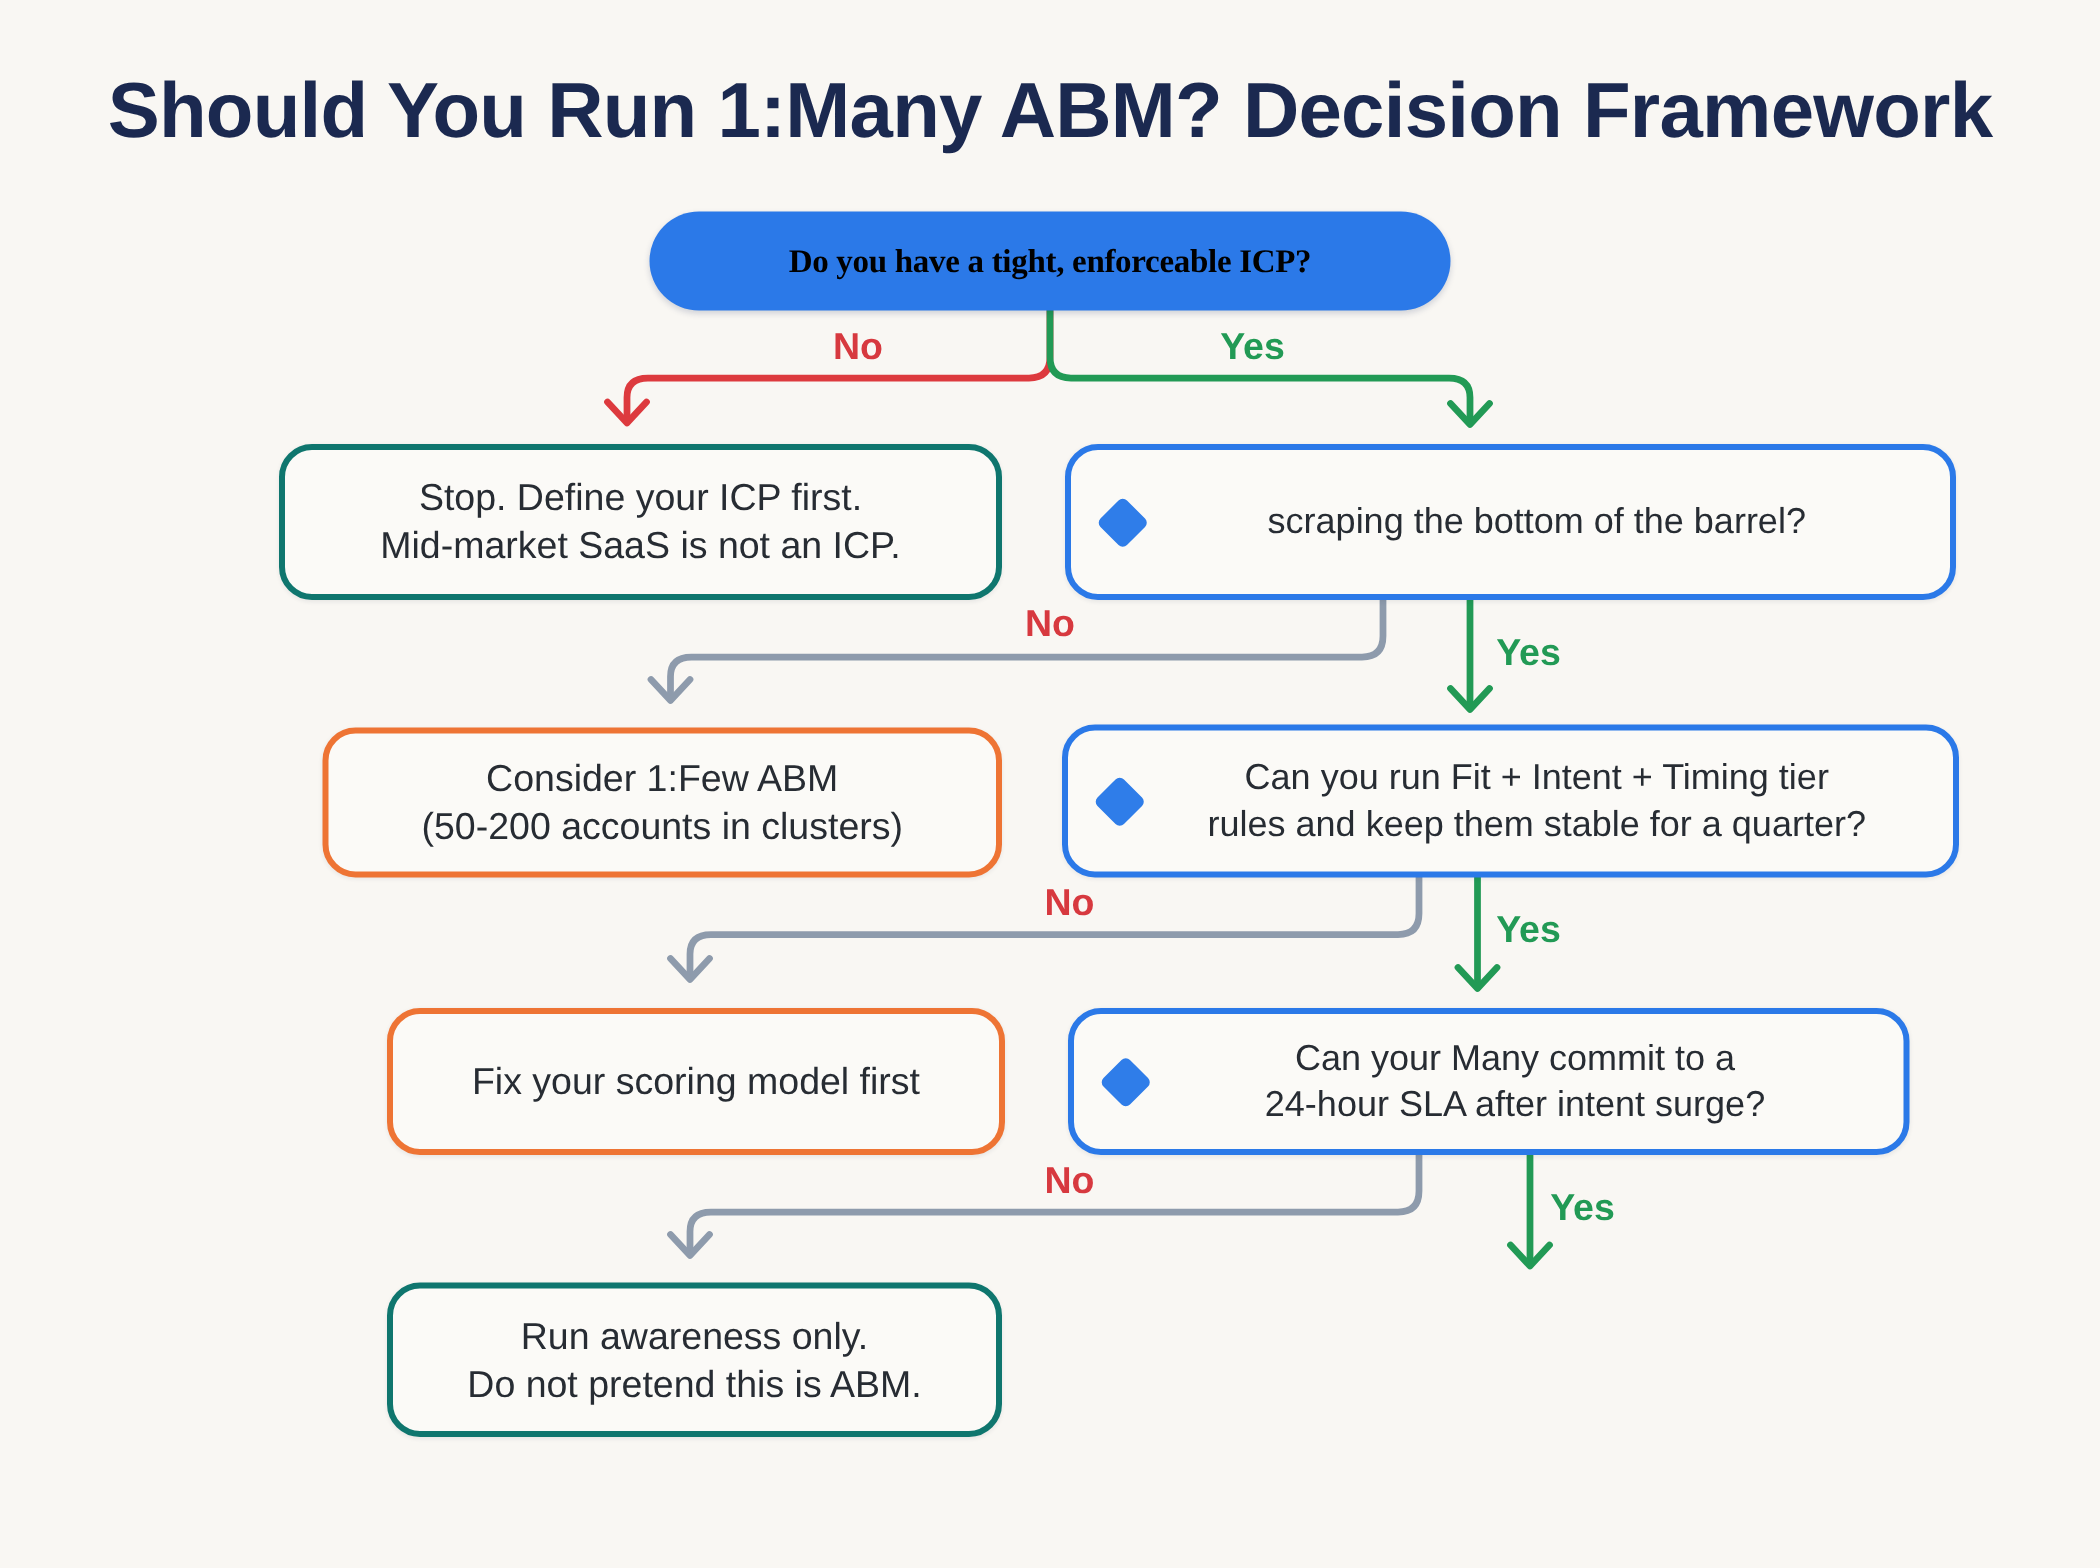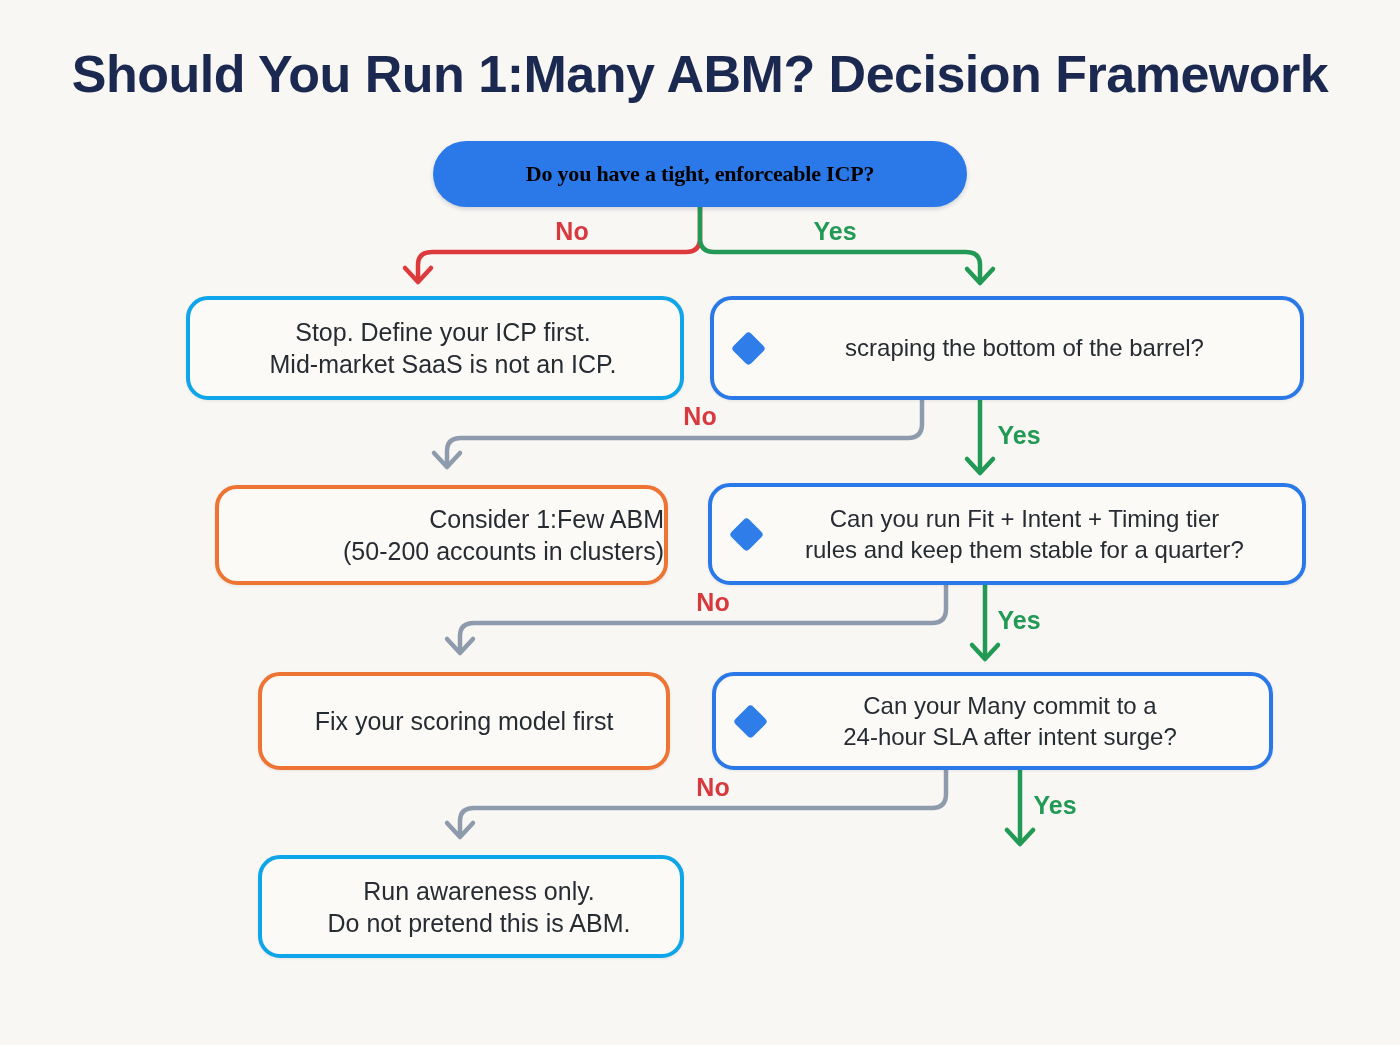--- a/index.html
+++ b/index.html
@@ -33,21 +33,21 @@
     background:#fbfaf7;
     border-radius:22px;
     display:flex;flex-direction:column;align-items:center;justify-content:center;
     text-align:center;
     box-shadow:0 1px 3px rgba(30,40,60,0.08);
   }
   .node .line{
     font-size:25px;font-weight:500;color:#272c33;line-height:1.28;white-space:nowrap;
   }
   .node .line:empty{display:none;}
-  .red-node{border:4px solid #0ea5e9;padding-left:16px;}
+  .red-node{border:4px solid #0f766e;}
   .orange-node{border:4px solid #ee7434;}
   .question{
     position:absolute;
     background:#fbfaf7;
     border:4px solid #2b79e8;border-radius:22px;
     display:flex;align-items:center;
     box-shadow:0 1px 3px rgba(30,40,60,0.08);
     padding:0 18px 0 22px;
   }
   .diamond{
@@ -136,21 +136,21 @@
     <div class="line">Stop. Define your ICP first.</div>
     <div class="line">Mid-market SaaS is not an ICP.</div>
   </div>
   <div class="question" style="left:710px;top:296px;width:546px;height:96px;">
     <span class="diamond"></span>
     <div class="q-text">
       <div class="line">scraping the bottom of the barrel?</div>
     </div>
   </div>
 
-  <div class="node orange-node" style="left:215px;top:485px;width:445px;height:92px;align-items:flex-end;">
+  <div class="node orange-node" style="left:215px;top:485px;width:445px;height:92px;">
     <div class="line">Consider 1:Few ABM</div>
     <div class="line">(50-200 accounts in clusters)</div>
   </div>
   <div class="question" style="left:708px;top:483px;width:550px;height:94px;">
     <span class="diamond"></span>
     <div class="q-text">
       <div class="line">Can you run Fit + Intent + Timing tier</div>
       <div class="line">rules and keep them stable for a quarter?</div>
     </div>
   </div>

